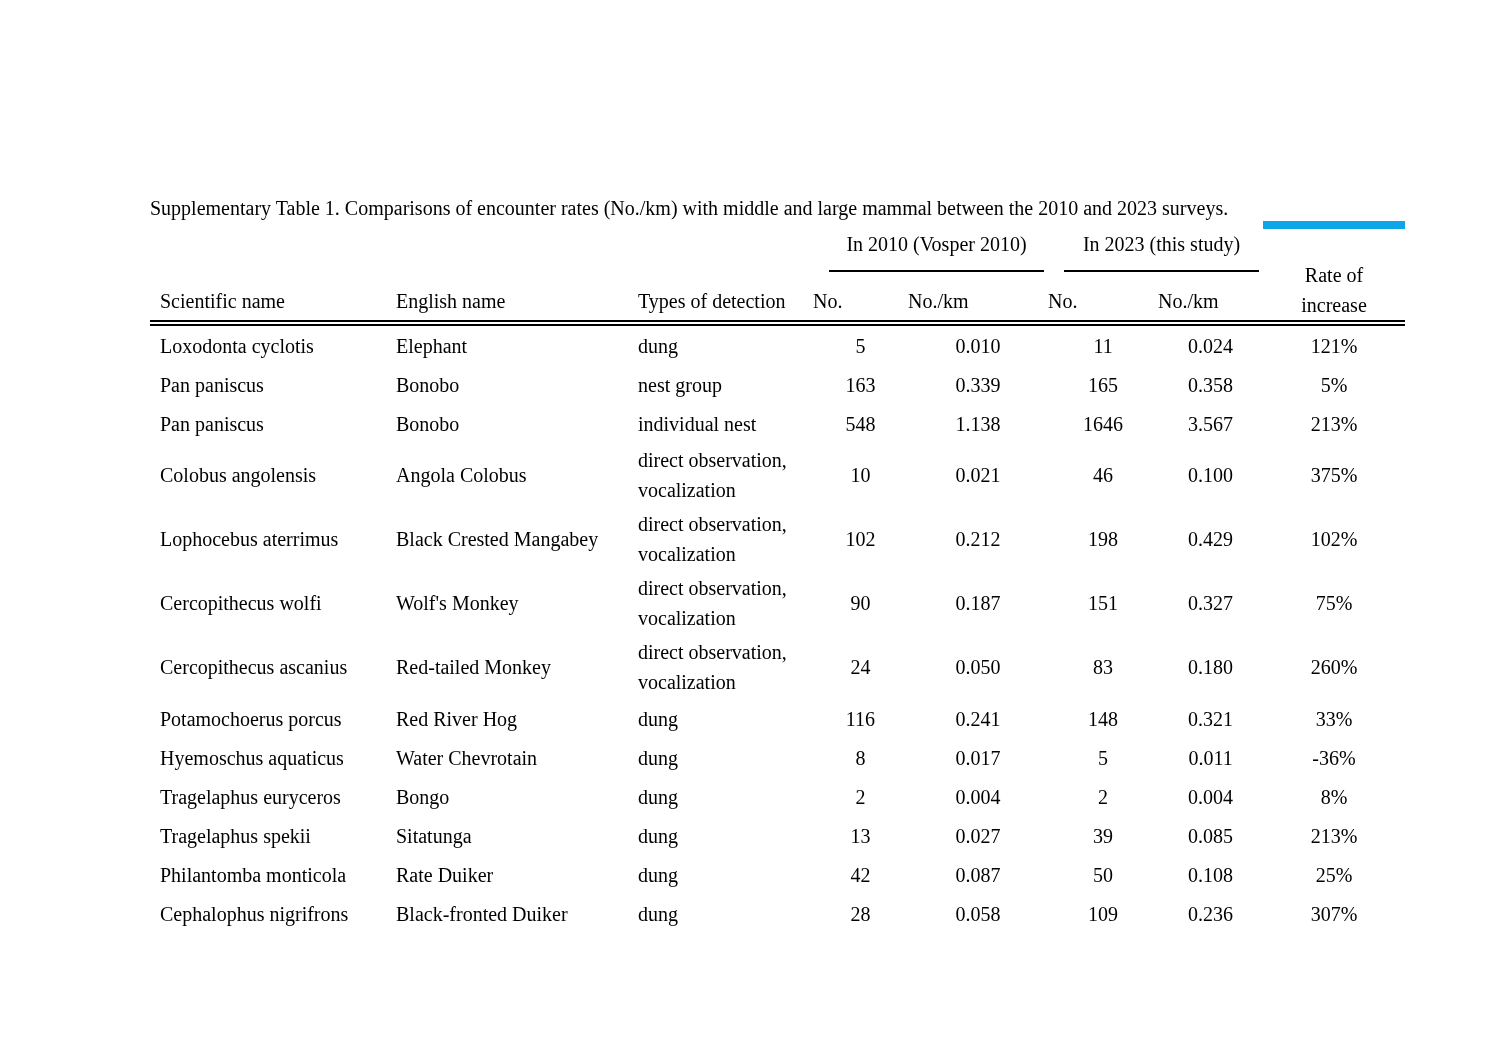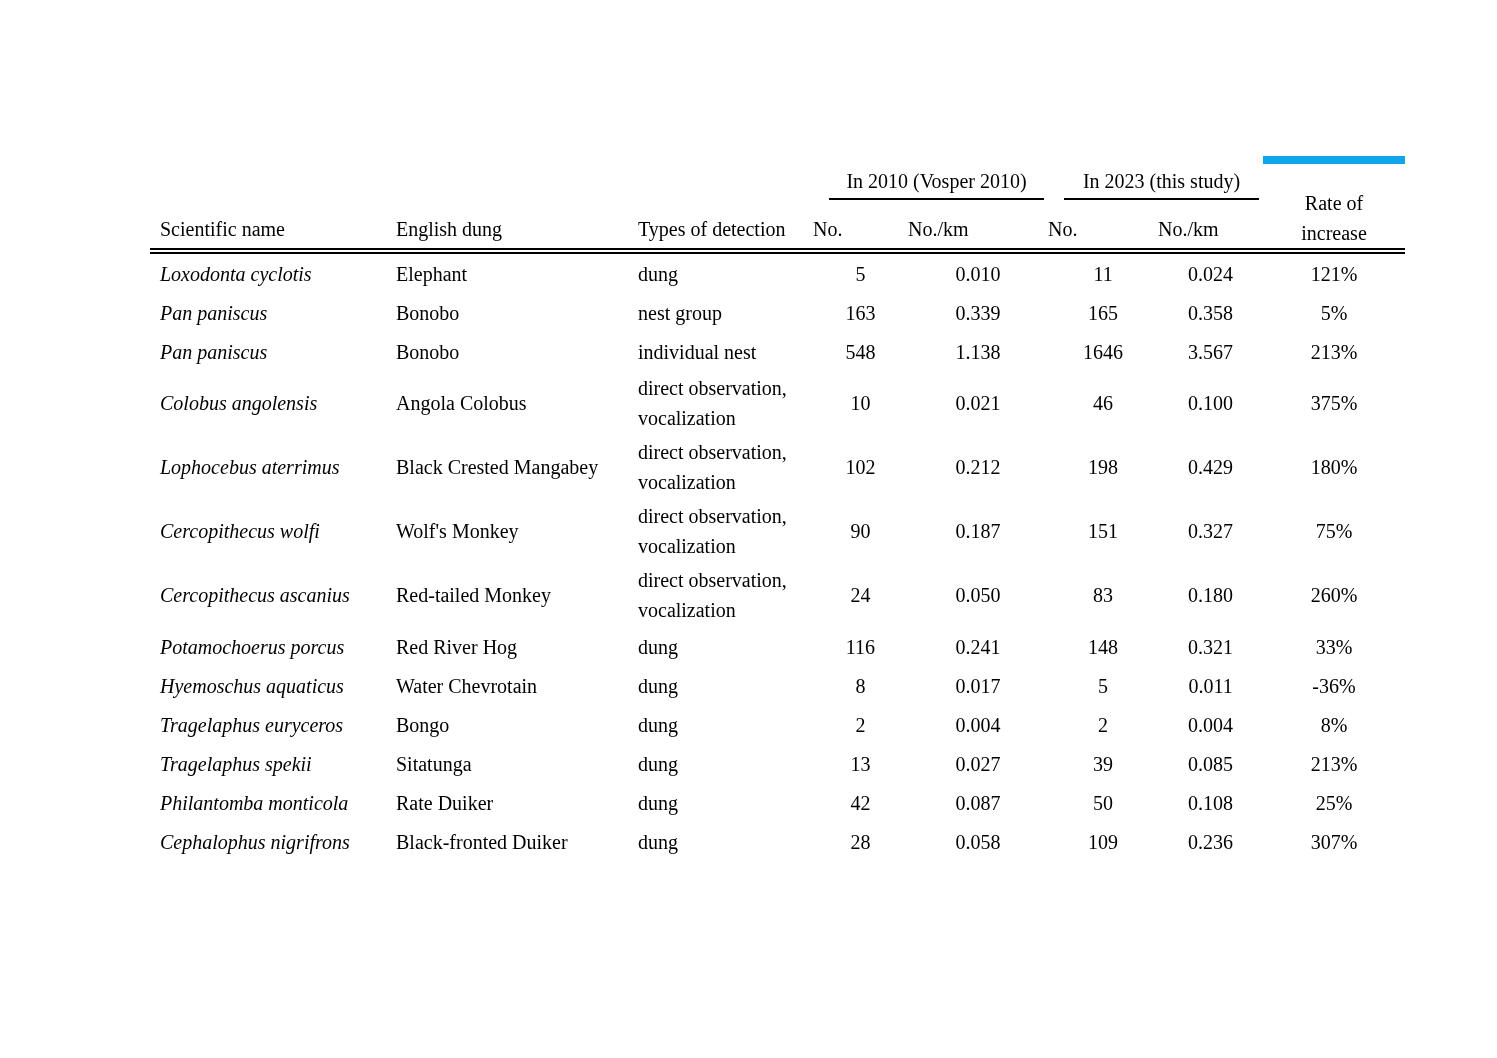--- a/index.html
+++ b/index.html
@@ -41,21 +41,21 @@
   
   tr.group-row th {
     padding: 4px 0 0 0;
     vertical-align: bottom;
     height: 36px;
   }
   th.group-th .group-label {
     display: block;
     text-align: center;
     line-height: 30px;
-    padding-bottom: 2px;
+    padding-bottom: 11px;
     margin: 0 4px 0 16px;
     border-bottom: 2px solid #000;
   }
   
   th.rate-th {
     border-top: 8px solid #0ea5e9;
     vertical-align: middle;
     text-align: center;
     line-height: 30px;
     padding: 2px 0 4px 0;
@@ -79,32 +79,32 @@
   }
   
   td {
     height: 35px;
     padding: 2px 0;
     line-height: 30px;
     vertical-align: middle;
     text-align: center;
   }
   td.sci {
-    font-style: italic;
   }
   td.detect {
     white-space: pre-line;
   }
 </style>
 </head>
 <body>
 
 <div class="doc">
 
 
+  <p class="table-caption">Supplementary Table 1. Comparisons of encounter rates (No./km) with middle and large mammal between the 2010 and 2023 surveys.</p>
 
   <table class="comparison">
     <colgroup>
       <col style="width:236px">
       <col style="width:242px">
       <col style="width:185px">
       <col style="width:95px">
       <col style="width:140px">
       <col style="width:110px">
       <col style="width:105px">
@@ -119,21 +119,21 @@
         <th colspan="2" class="group-th">
           <span class="group-label">In 2023 (this study)</span>
         </th>
         <th rowspan="2" class="rate-th">
           <span>Rate of</span>
           <span>increase</span>
         </th>
       </tr>
       <tr class="subhead-row">
         <th class="left">Scientific name</th>
-        <th class="left">English dung</th>
+        <th class="left">English name</th>
         <th class="left">Types of detection</th>
         <th>No.</th>
         <th>No./km</th>
         <th>No.</th>
         <th>No./km</th>
       </tr>
     </thead>
     <tbody>
         <tr>
     <td class="sci left">Loxodonta cyclotis</td>
@@ -178,21 +178,21 @@
   </tr>
         <tr>
     <td class="sci left">Lophocebus aterrimus</td>
     <td class="left">Black Crested Mangabey</td>
     <td class="left detect">direct observation,
 vocalization</td>
     <td>102</td>
     <td>0.212</td>
     <td>198</td>
     <td>0.429</td>
-    <td>180%</td>
+    <td>102%</td>
   </tr>
         <tr>
     <td class="sci left">Cercopithecus wolfi</td>
     <td class="left">Wolf's Monkey</td>
     <td class="left detect">direct observation,
 vocalization</td>
     <td>90</td>
     <td>0.187</td>
     <td>151</td>
     <td>0.327</td>

